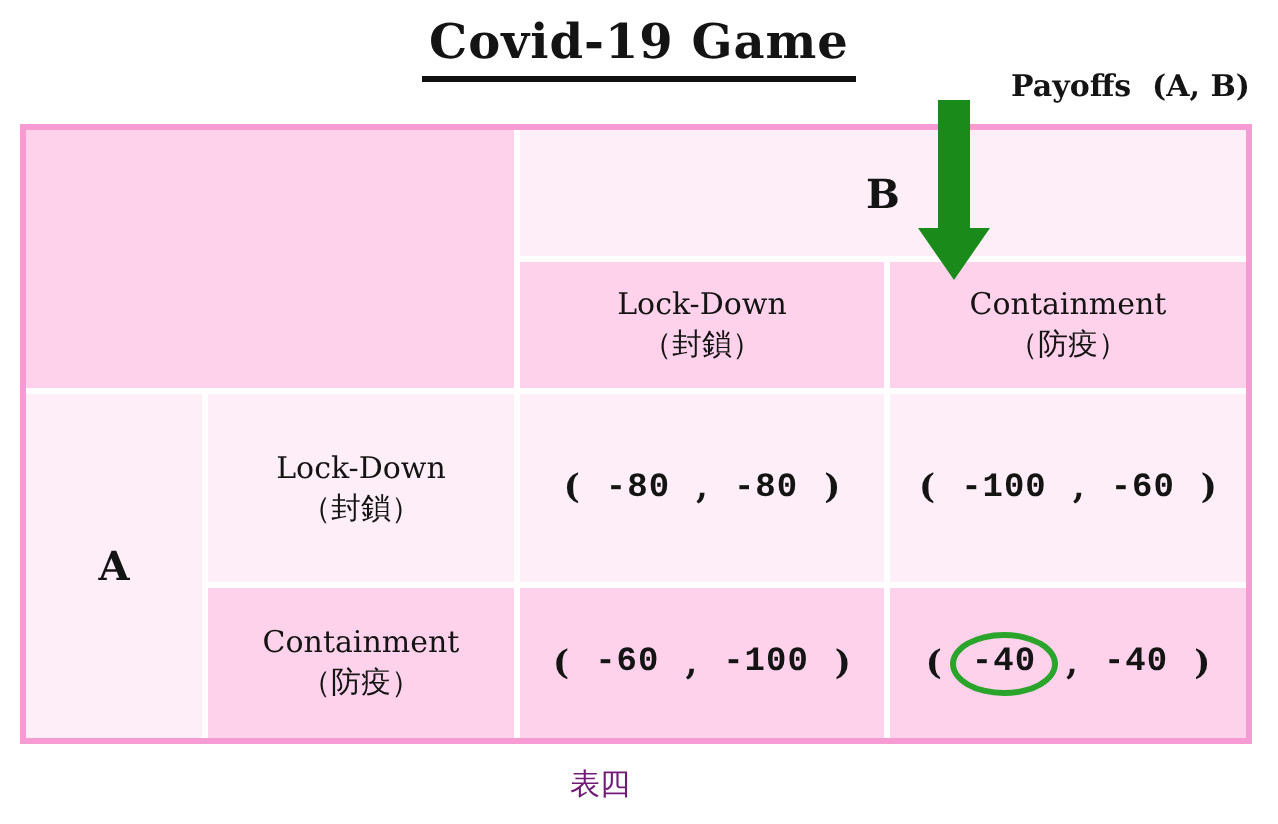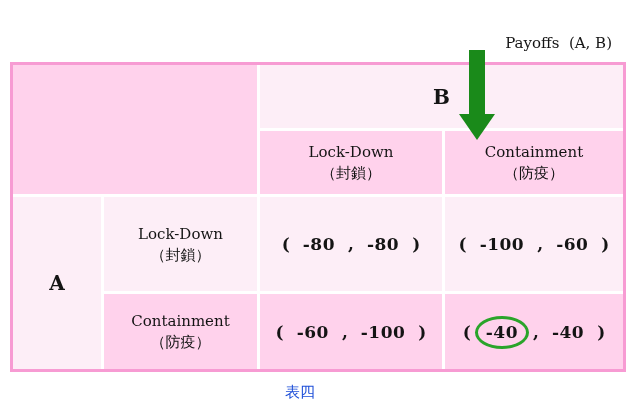--- a/index.html
+++ b/index.html
@@ -24,23 +24,23 @@
     font-size: 24px;
     font-weight: bold;
     letter-spacing: 0.5px;
     border-bottom: 3px solid #111111;
     padding: 0 4px 3px 4px;
   }
 
   
   .payoffs-label {
     position: absolute;
-    top: 34px; right: 27px;
+    top: 34px; right: 14px;
     font-size: 15px;
-    font-weight: normal;
+    font-weight: bold;
     white-space: pre;
   }
 
   
   .matrix {
     position: absolute;
     left: 10px; top: 62px;
     width: 616px; height: 310px;
     box-sizing: border-box;
     border: 3px solid #f79bd3;
@@ -82,21 +82,21 @@
     font-family: Liberation Sans, sans-serif;
   }
 
   
   .payoff {
     flex-direction: row;
     gap: 13px;
     font-size: 17px;
     font-weight: bold;
   }
-  .payoff .val { letter-spacing: 0.5px; }
+  .payoff .val { letter-spacing: 0.5px; font-family: Liberation Mono, monospace; }
   .circled {
     border: 3px solid #2aa42a;
     border-radius: 50%;
     padding: 3px 8px 4px 8px;
     margin: -6px -9px -7px -9px;
   }
 
   
   .arrow {
     position: absolute;
@@ -115,29 +115,32 @@
     border-right: 18px solid transparent;
     border-top: 26px solid #1a8a1a;
   }
 
   
   .caption {
     position: absolute;
     top: 383px; left: 0; width: 600px;
     text-align: center;
     font-size: 15px;
-    color: #1d4ed8;
+    color: #701a75;
     font-family: "DejaVu Sans", "Liberation Sans", sans-serif;
   }
 </style>
 </head>
 <body>
 
 <div class="stage">
 
+  <div class="title-wrap">
+    <span class="title">Covid-19 Game</span>
+  </div>
 
   <div class="payoffs-label">Payoffs&nbsp;&nbsp;(A, B)</div>
 
   <div class="matrix">
 
     <div class="cell bg-med c-corner"></div>
 
     <div class="cell bg-light c-b">
       <span class="player-letter">B</span>
     </div>

